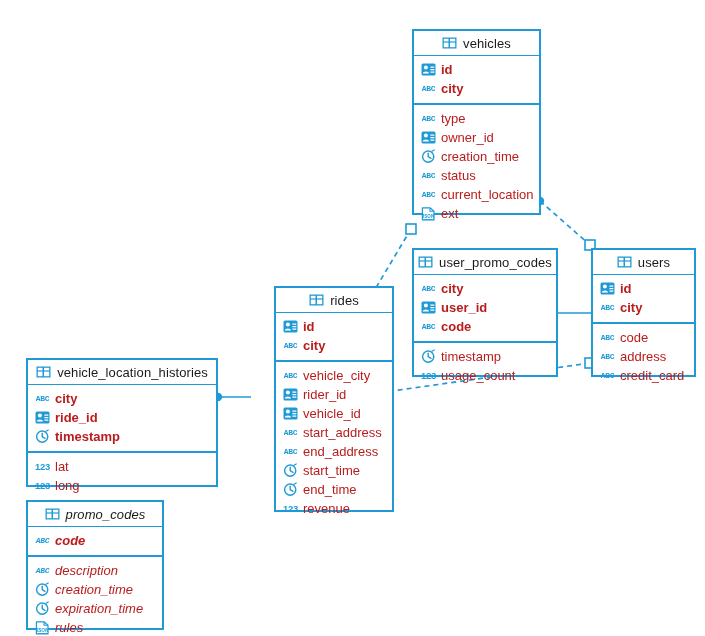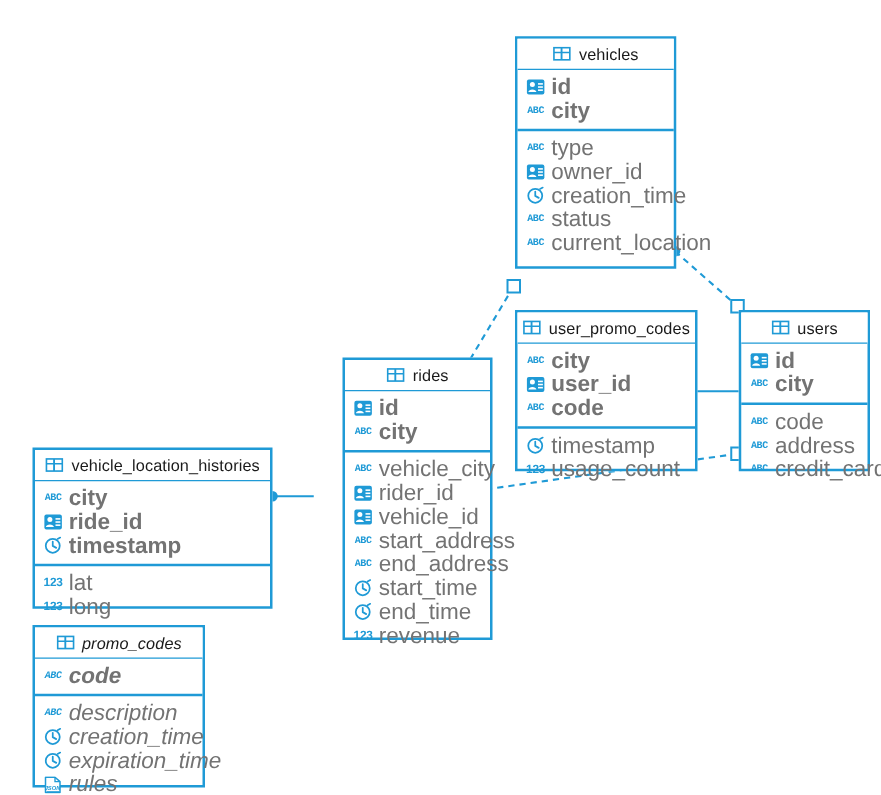--- a/index.html
+++ b/index.html
@@ -63,22 +63,22 @@
   }
   .field-row {
     display: flex;
     align-items: center;
     gap: 5px;
     height: 19px;
     padding: 0 6px 0 7px;
     white-space: nowrap;
   }
   .field-label {
-    font-size: 18px;
-    color: #737373;
+    font-size: 13px;
+    color: #b91c1c;
   }
   .field-row.pk .field-label {
     font-weight: bold;
   }
   .icon {
     display: inline-flex;
     align-items: center;
     justify-content: center;
     flex: 0 0 auto;
     width: 15px;
@@ -189,20 +189,31 @@
               <span class="icon-abc">ABC</span>
             </span>
             <span class="field-label">status</span>
           </div>
           <div class="field-row">
             <span class="icon">
               <span class="icon-abc">ABC</span>
             </span>
             <span class="field-label">current_location</span>
           </div>
+          <div class="field-row">
+            <span class="icon">
+              <svg width="15" height="14" viewBox="0 0 15 14">
+                <path d="M1.4 0.8 H9.0 L13.0 4.3 V13.0 H1.4 Z" fill="#ffffff" stroke="#1f9ad6" stroke-width="1.2" stroke-linejoin="round"></path>
+                <path d="M9.0 0.9 V4.3 H12.9" fill="none" stroke="#1f9ad6" stroke-width="1.1"></path>
+                <text x="7.0" y="11.4" font-size="4.6" font-family="Liberation Sans, sans-serif" font-weight="bold" fill="#1f9ad6" text-anchor="middle">JSON</text>
+                <rect x="2.3" y="12.0" width="10.2" height="0.9" fill="#1f9ad6"></rect>
+              </svg>
+            </span>
+            <span class="field-label">ext</span>
+          </div>
         </div>
       </div>
       <div class="table-node" style="left: 412px; top: 248px; width: 146px; height: 129px;">
         <div class="tbl-header">
           <span class="icon">
             <svg width="15" height="12" viewBox="0 0 15 12">
               <rect x="0.5" y="0.5" width="14" height="11" fill="#1f9ad6"></rect>
               <rect x="1.8" y="1.8" width="4.7" height="2.6" fill="#ffffff"></rect>
               <rect x="8.0" y="1.8" width="5.2" height="2.6" fill="#ffffff"></rect>
               <rect x="1.8" y="5.6" width="4.7" height="4.6" fill="#ffffff"></rect>

